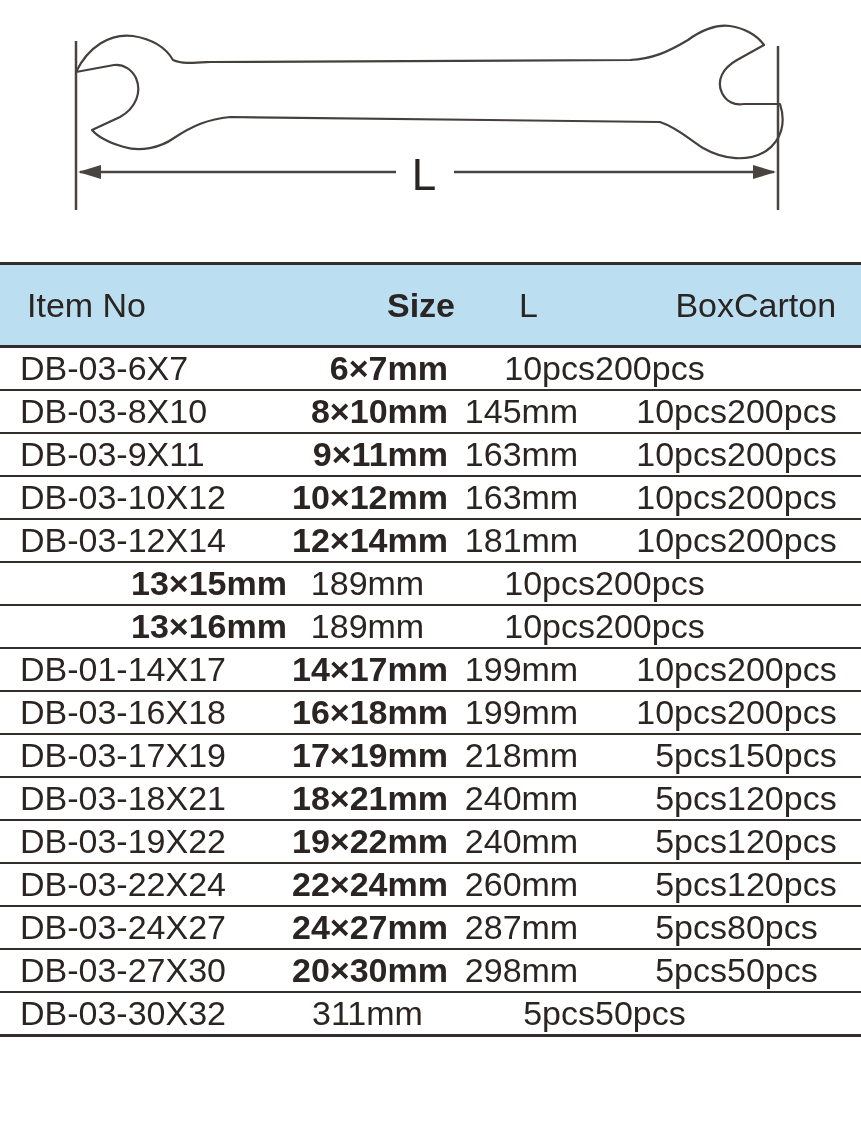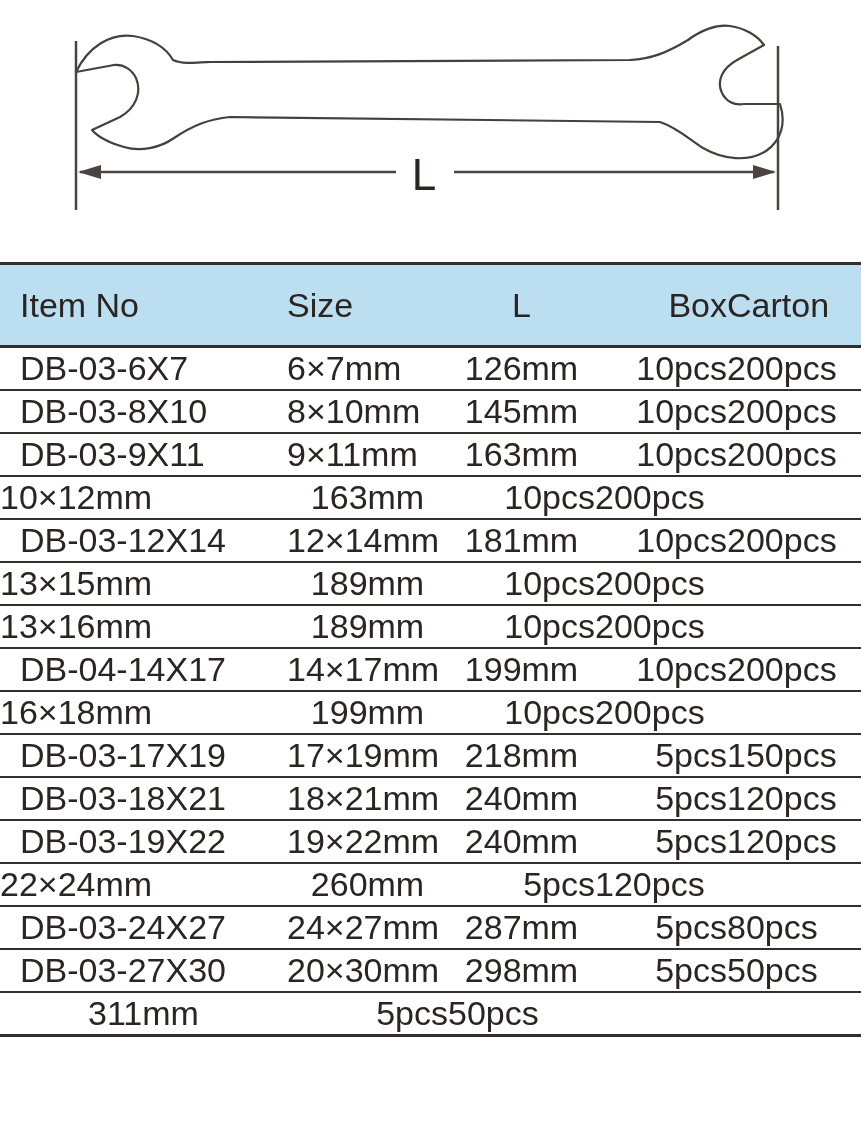--- a/index.html
+++ b/index.html
@@ -25,32 +25,33 @@
     box-sizing:border-box;
   }
   .thead{
     display:grid;
     grid-template-columns:287px 161px 147px 132px 134px;
     align-items:center;
     height:80px;
     background:#BBDFF0;
     border-bottom:3px solid #332d2b;
     font-size:34px;
+    padding-left:7px;
   }
   .trow{
     display:grid;
     grid-template-columns:287px 161px 147px 132px 134px;
     align-items:center;
     height:41px;
     font-size:34px;
   }
   .trow + .trow{border-top:2px solid #332d2b;}
   .cell{white-space:nowrap;overflow:hidden;}
   .c0{text-align:left;padding-left:20px;}
-  .c1{text-align:left;}
+  .c1{text-align:right;font-weight:bold;}
   .c2{text-align:center;}
   .c3{text-align:right;}
   .c4{text-align:left;padding-right:10px;}
 </style>
 </head>
 <body>
 
 <div class="page">
 
   <div class="drawing">
@@ -97,39 +98,39 @@
       <div class="cell c0">Item No</div>
       <div class="cell c1">Size</div>
       <div class="cell c2">L</div>
       <div class="cell c3">Box</div>
       <div class="cell c4">Carton</div>
     </div>
     <div>
         <div class="trow">
           <div class="cell c0">DB-03-6X7</div>
           <div class="cell c1">6×7mm</div>
-          <div class="cell c2">126mm</div>
           <div class="cell c3">10pcs</div>
           <div class="cell c4">200pcs</div>
         </div>
         <div class="trow">
           <div class="cell c0">DB-03-8X10</div>
           <div class="cell c1">8×10mm</div>
           <div class="cell c2">145mm</div>
           <div class="cell c3">10pcs</div>
           <div class="cell c4">200pcs</div>
         </div>
         <div class="trow">
           <div class="cell c0">DB-03-9X11</div>
           <div class="cell c1">9×11mm</div>
           <div class="cell c2">163mm</div>
           <div class="cell c3">10pcs</div>
           <div class="cell c4">200pcs</div>
         </div>
         <div class="trow">
+          <div class="cell c0">DB-03-10X12</div>
           <div class="cell c1">10×12mm</div>
           <div class="cell c2">163mm</div>
           <div class="cell c3">10pcs</div>
           <div class="cell c4">200pcs</div>
         </div>
         <div class="trow">
           <div class="cell c0">DB-03-12X14</div>
           <div class="cell c1">12×14mm</div>
           <div class="cell c2">181mm</div>
           <div class="cell c3">10pcs</div>
@@ -141,27 +142,28 @@
           <div class="cell c3">10pcs</div>
           <div class="cell c4">200pcs</div>
         </div>
         <div class="trow">
           <div class="cell c1">13×16mm</div>
           <div class="cell c2">189mm</div>
           <div class="cell c3">10pcs</div>
           <div class="cell c4">200pcs</div>
         </div>
         <div class="trow">
-          <div class="cell c0">DB-04-14X17</div>
+          <div class="cell c0">DB-01-14X17</div>
           <div class="cell c1">14×17mm</div>
           <div class="cell c2">199mm</div>
           <div class="cell c3">10pcs</div>
           <div class="cell c4">200pcs</div>
         </div>
         <div class="trow">
+          <div class="cell c0">DB-03-16X18</div>
           <div class="cell c1">16×18mm</div>
           <div class="cell c2">199mm</div>
           <div class="cell c3">10pcs</div>
           <div class="cell c4">200pcs</div>
         </div>
         <div class="trow">
           <div class="cell c0">DB-03-17X19</div>
           <div class="cell c1">17×19mm</div>
           <div class="cell c2">218mm</div>
           <div class="cell c3">5pcs</div>
@@ -175,40 +177,42 @@
           <div class="cell c4">120pcs</div>
         </div>
         <div class="trow">
           <div class="cell c0">DB-03-19X22</div>
           <div class="cell c1">19×22mm</div>
           <div class="cell c2">240mm</div>
           <div class="cell c3">5pcs</div>
           <div class="cell c4">120pcs</div>
         </div>
         <div class="trow">
+          <div class="cell c0">DB-03-22X24</div>
           <div class="cell c1">22×24mm</div>
           <div class="cell c2">260mm</div>
           <div class="cell c3">5pcs</div>
           <div class="cell c4">120pcs</div>
         </div>
         <div class="trow">
           <div class="cell c0">DB-03-24X27</div>
           <div class="cell c1">24×27mm</div>
           <div class="cell c2">287mm</div>
           <div class="cell c3">5pcs</div>
           <div class="cell c4">80pcs</div>
         </div>
         <div class="trow">
           <div class="cell c0">DB-03-27X30</div>
           <div class="cell c1">20×30mm</div>
           <div class="cell c2">298mm</div>
           <div class="cell c3">5pcs</div>
           <div class="cell c4">50pcs</div>
         </div>
         <div class="trow">
+          <div class="cell c0">DB-03-30X32</div>
           <div class="cell c2">311mm</div>
           <div class="cell c3">5pcs</div>
           <div class="cell c4">50pcs</div>
         </div>
       </div>
   </div>
 
 </div>
 
 </body></html>

